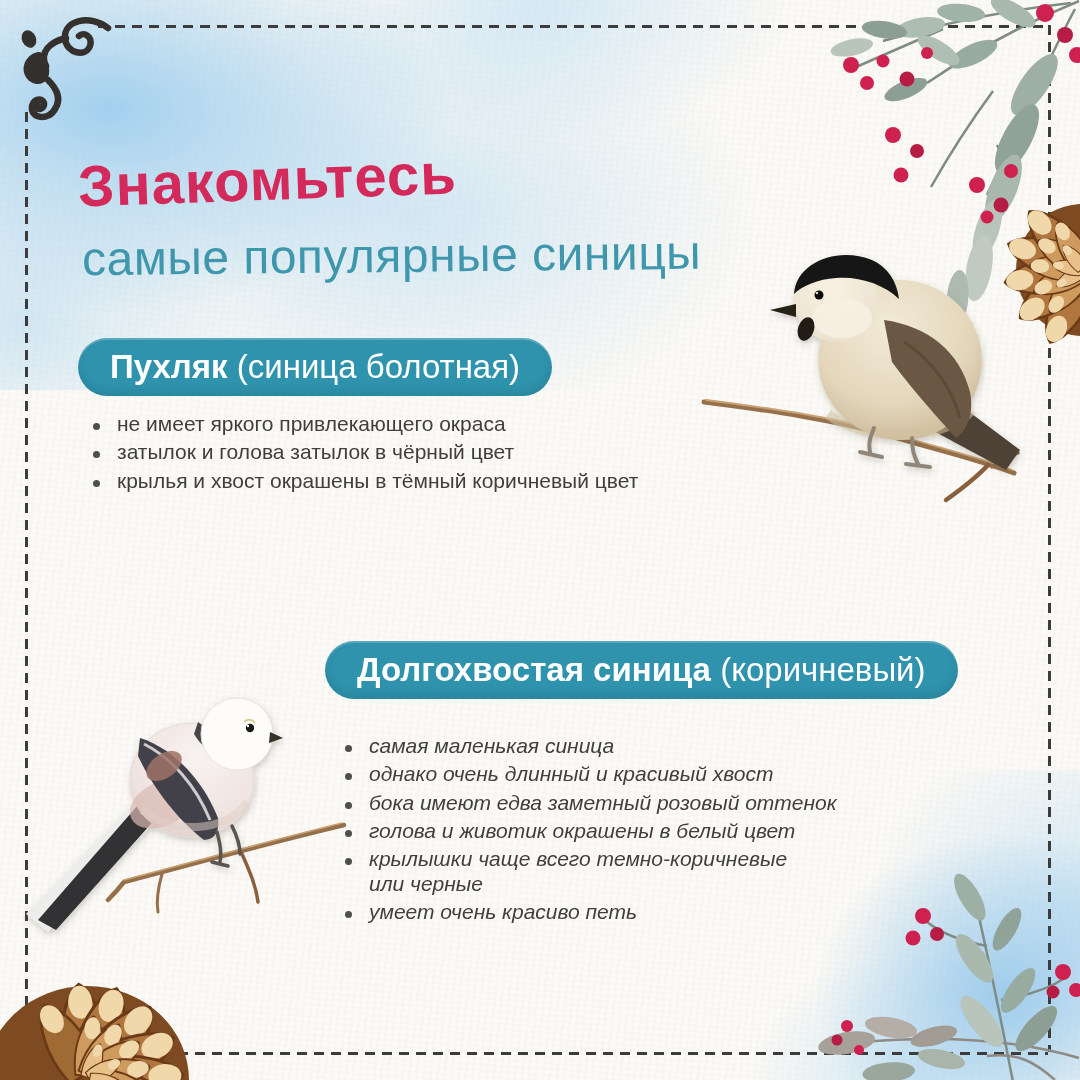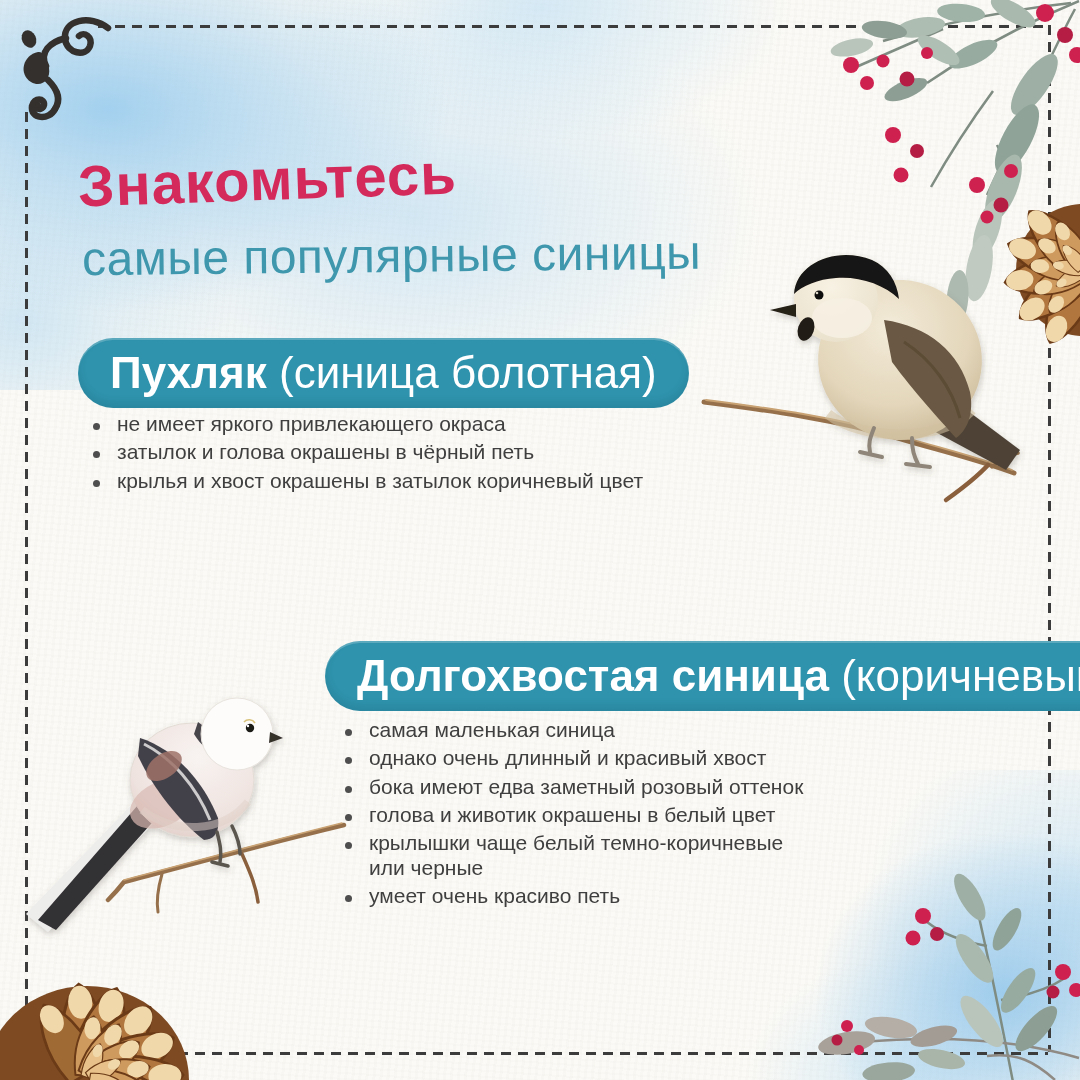--- a/index.html
+++ b/index.html
@@ -22,21 +22,21 @@
     radial-gradient(330px 270px at 104% 45%, rgba(172,214,242,.55), transparent 70%),
     radial-gradient(220px 170px at 52% 100%, rgba(180,219,243,.55), transparent 75%);}
   .dash{position:absolute;}
   .dash.h{height:3px;background:repeating-linear-gradient(90deg,var(--border,#3c3c3c) 0 10px,transparent 10px 17px);}
   .dash.v{width:3px;background:repeating-linear-gradient(180deg,var(--border,#3c3c3c) 0 10px,transparent 10px 17px);}
   .title{position:absolute;left:78px;top:146px;font-size:58px;font-weight:bold;letter-spacing:1px;
     color:var(--title,#d42a5b);transform:rotate(-2deg);margin:0;}
   .subtitle{position:absolute;left:82px;top:228px;font-size:48px;font-weight:400;letter-spacing:.5px;
     color:var(--subtitle,#3e97ad);transform:rotate(-.6deg);margin:0;}
   .badge{position:absolute;display:inline-block;background:var(--badge-bg,#2f93ad);color:var(--badge-text,#fff);
-    border-radius:40px;padding:10px 32px;font-size:44px;white-space:nowrap;
+    border-radius:40px;padding:10px 32px;font-size:33px;white-space:nowrap;
     box-shadow:inset 0 2px 0 rgba(255,255,255,.22), inset 0 -5px 8px rgba(0,40,55,.12);}
   .badge .b{font-weight:bold;}
   .badge .r{font-weight:400;}
   .bullets{position:absolute;list-style:none;margin:0;padding:0;color:var(--body-text,#3f3f3f);
     font-size:21px;line-height:1.16;}
   .bullets li{position:relative;padding-left:27px;margin-bottom:4px;white-space:pre-line;}
   .bullets li::before{content:"";position:absolute;left:3px;top:11px;width:7px;height:7px;border-radius:50%;
     background:#4e4e4e;}
   svg{position:absolute;overflow:visible;}
 </style>
@@ -286,30 +286,30 @@
   </svg>
 
   <h1 class="title">Знакомьтесь</h1>
   <div class="subtitle">самые популярные синицы</div>
 
   <div class="badge" style="left:78px;top:338px;">
     <span class="b">Пухляк</span><span class="r"> (синица болотная)</span>
   </div>
   <ul class="bullets" style="left:90px;top:412px;width:850px;">
     <li>не имеет яркого привлекающего окраса</li>
-    <li>затылок и голова окрашены в чёрный петь</li>
-    <li>крылья и хвост окрашены в затылок коричневый цвет</li>
+    <li>затылок и голова затылок в чёрный цвет</li>
+    <li>крылья и хвост окрашены в тёмный коричневый цвет</li>
   </ul>
 
   <div class="badge" style="left:325px;top:641px;">
     <span class="b">Долгохвостая синица</span><span class="r"> (коричневый)</span>
   </div>
-  <ul class="bullets" style="left:342px;top:718px;width:630px;">
+  <ul class="bullets" style="left:342px;top:734px;width:630px;font-style:italic;">
     <li>самая маленькая синица</li>
     <li>однако очень длинный и красивый хвост</li>
     <li>бока имеют едва заметный розовый оттенок</li>
     <li>голова и животик окрашены в белый цвет</li>
-    <li>крылышки чаще белый темно-коричневые
+    <li>крылышки чаще всего темно-коричневые
 или черные</li>
     <li>умеет очень красиво петь</li>
   </ul>
 
 </div>
 
 </body></html>

